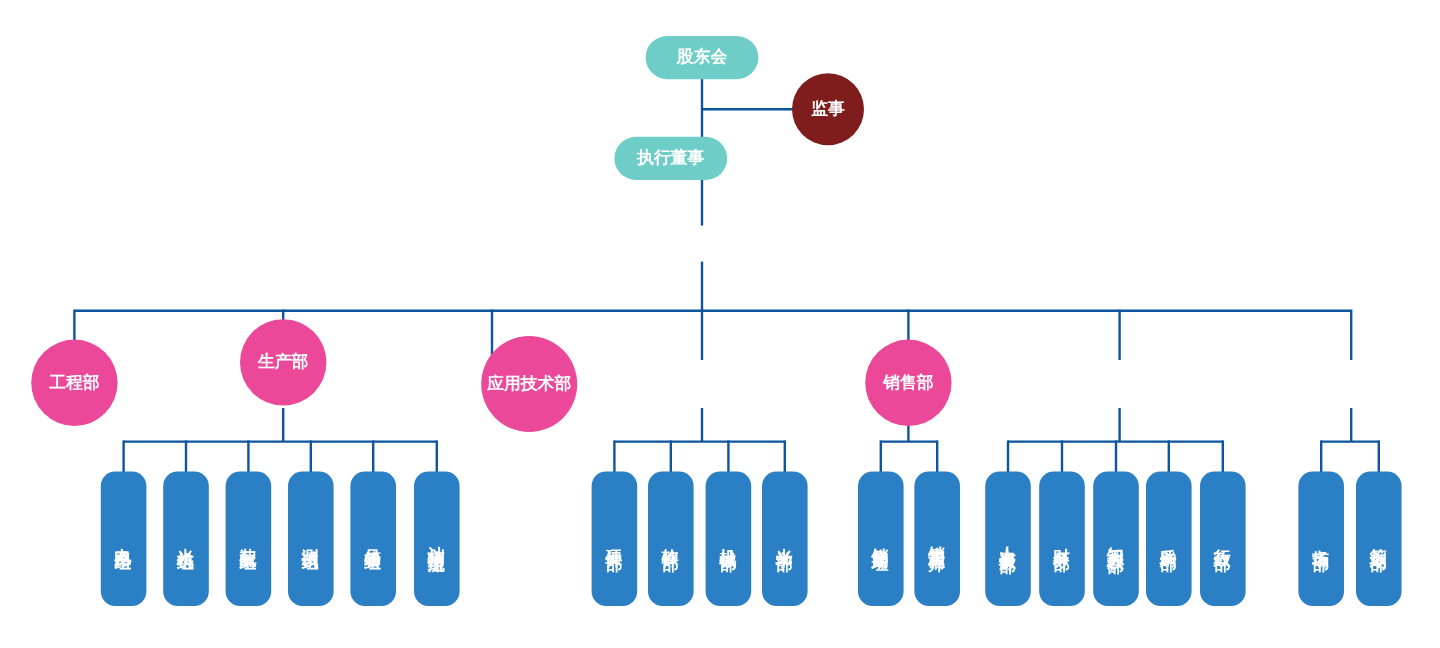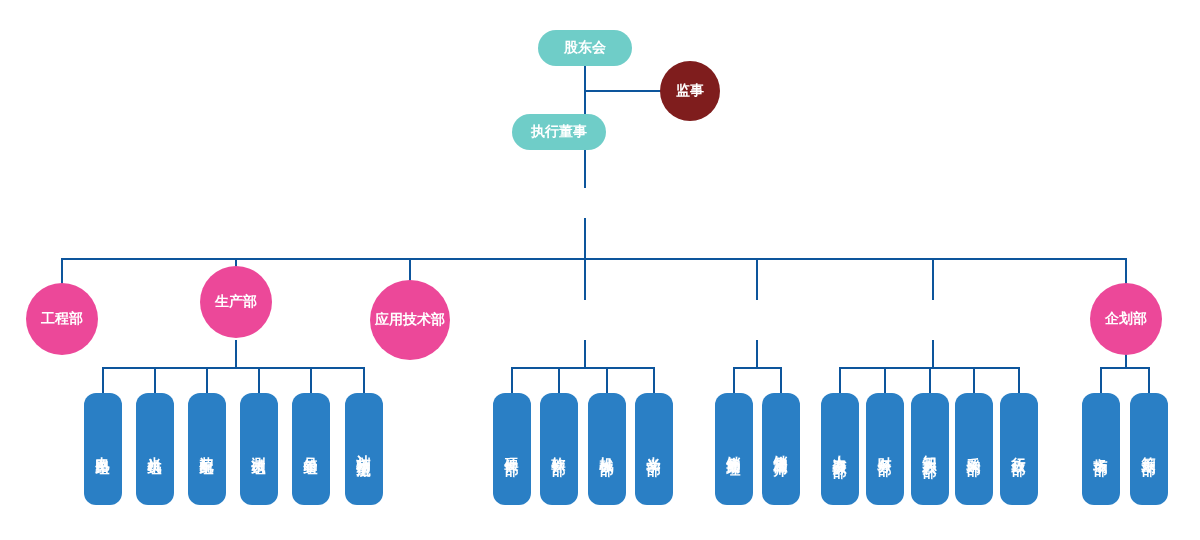--- a/index.html
+++ b/index.html
@@ -49,20 +49,21 @@
   }
   .circle-orange {
     width: 72px;
     height: 72px;
     background: #ec4899;
     border-radius: 50%;
   }
   .circle-orange.wide {
     width: 80px;
     height: 80px;
+    margin-left: 31px;
   }
   .vbox {
     width: 38px;
     height: 112px;
     background: #2a7fc5;
     border-radius: 12px;
     writing-mode: vertical-rl;
     letter-spacing: 2px;
     font-weight: 600;
   }
@@ -133,23 +134,23 @@
   <div class="node pill" style="left:512px;top:114px">执行董事</div>
 
 
   <div class="node circle-orange" style="left:26px;top:283px">工程部</div>
 
   <div class="node circle-orange" style="left:200px;top:266px">生产部</div>
 
   <div class="node circle-orange wide" style="left:370px;top:280px">应用技术部</div>
 
 
+  <div class="node circle-orange" style="left:721px;top:283px">销售部</div>
 
 
-  <div class="node circle-orange" style="left:1090px;top:283px">企划部</div>
 
   <div class="node vbox" style="left:84px;top:393px">电路组</div>
   <div class="node vbox" style="left:136px;top:393px">光机组</div>
   <div class="node vbox" style="left:188px;top:393px">装配组</div>
   <div class="node vbox" style="left:240px;top:393px">测试组</div>
   <div class="node vbox" style="left:292px;top:393px">品管组</div>
   <div class="node vbox" style="left:345px;top:393px">计划物流组</div>
 
   <div class="node vbox" style="left:493px;top:393px">硬件部</div>
   <div class="node vbox" style="left:540px;top:393px">软件部</div>

